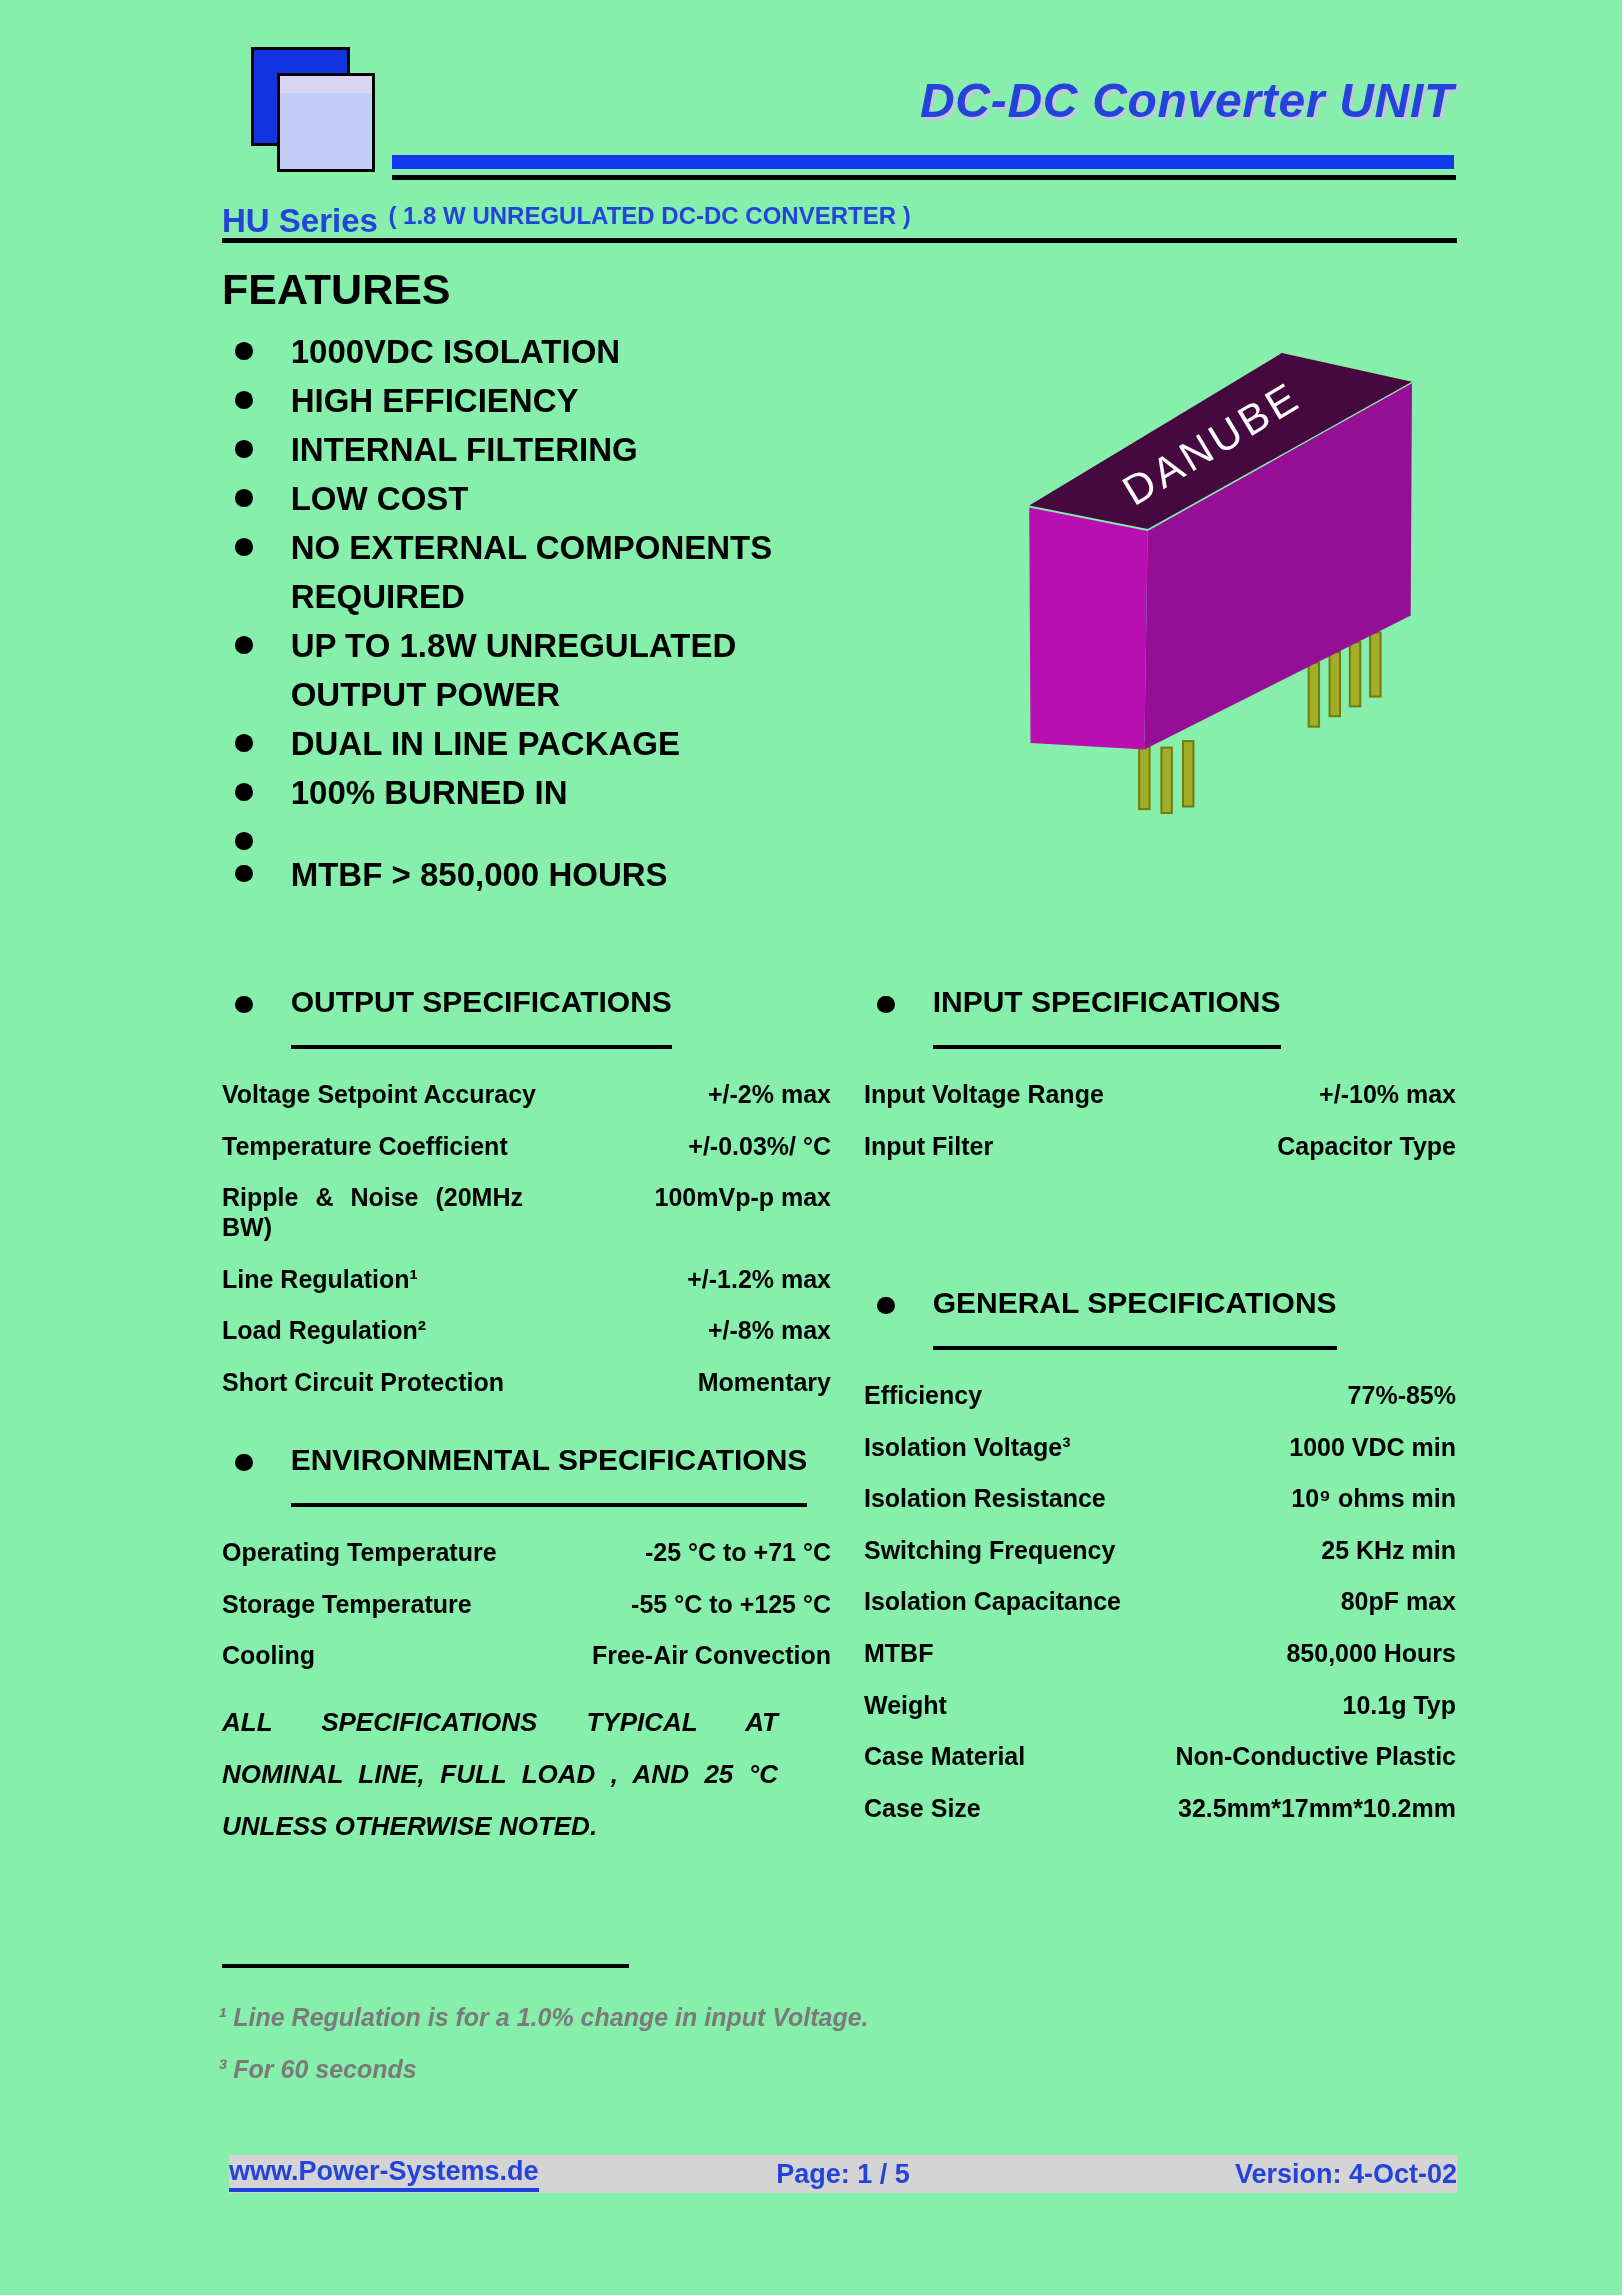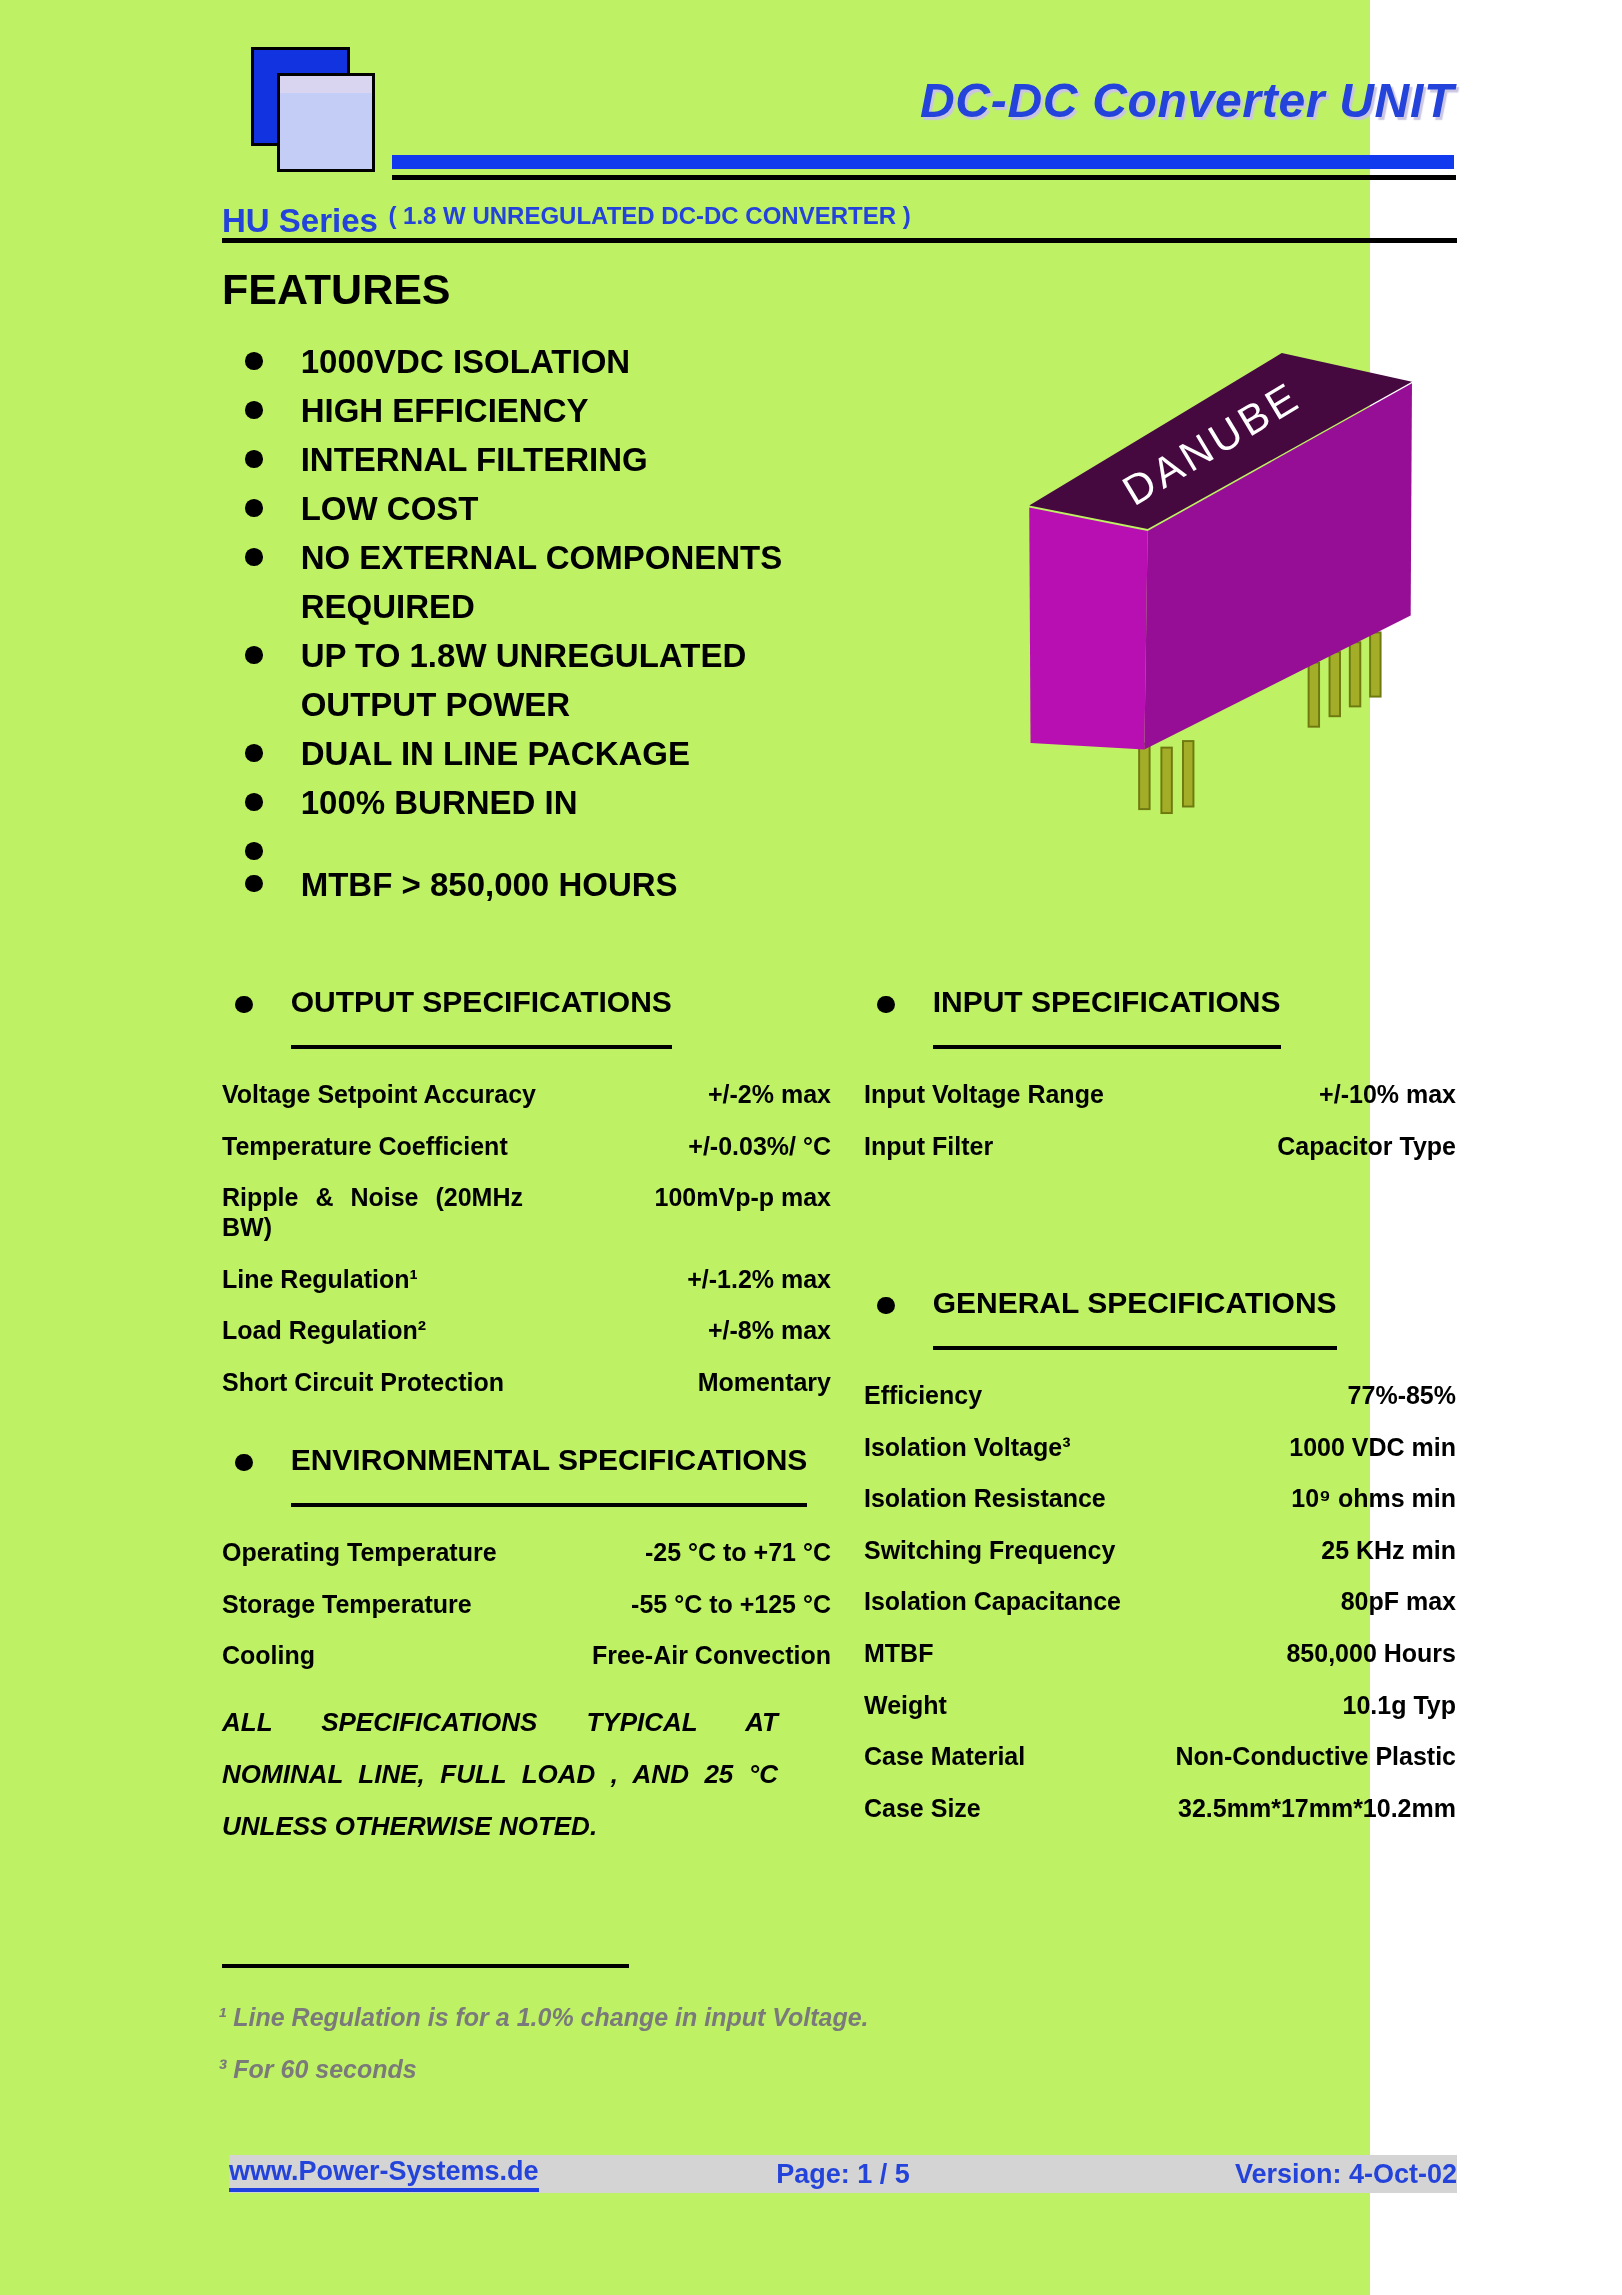--- a/index.html
+++ b/index.html
@@ -2,21 +2,21 @@
 <html style="font-size:10.5px"><head>
 <meta charset="utf-8">
 <style>
   html, body {
     margin: 0; padding: 0;
     width: 1622px; height: 2295px;
     background: #ffffff;
     font-family: "Liberation Sans", "DejaVu Sans", sans-serif;
     overflow: hidden;
   }
-  .page { position: relative; width: 1370px; height: 2295px; background:#bef264; }
+  .page { position: relative; width: 1622px; height: 2295px; background:#86efac; }
 
   
   .logo-back {
     position: absolute; left: 251px; top: 47px;
     width: 93px; height: 93px;
     background: #1134e0; border: 3.3px solid #000;
   }
   .logo-front {
     position: absolute; left: 277px; top: 73px;
     width: 92px; height: 93px;
@@ -41,21 +41,21 @@
   .series-sub  { font-size: 24px; font-weight: bold; color: #2443da; }
   .rule-2   { position: absolute; left: 222px; top: 238px; width: 1235px; height: 4.6px; background: #000; }
 
   
   .features-heading {
     position: absolute; left: 222px; top: 265px;
     font-size: 43px; font-weight: bold; color: #000;
   }
   .features-list {
     position: absolute; left: 222px; top: 327px; width: 576px;
-    list-style: none; margin: 10px; padding: 0;
+    list-style: none; margin: 0; padding: 0;
   }
   .features-list li { display: flex; align-items: flex-start; }
   .dot {
     flex: none; width: 17.7px; height: 17.7px; border-radius: 50%;
     background: #000; margin: 15px 0 0 13px;
   }
   .feat-text {
     margin-left: 38px; width: 523px;
     font-size: 33px; font-weight: bold; line-height: 49px; color: #000;
   }

